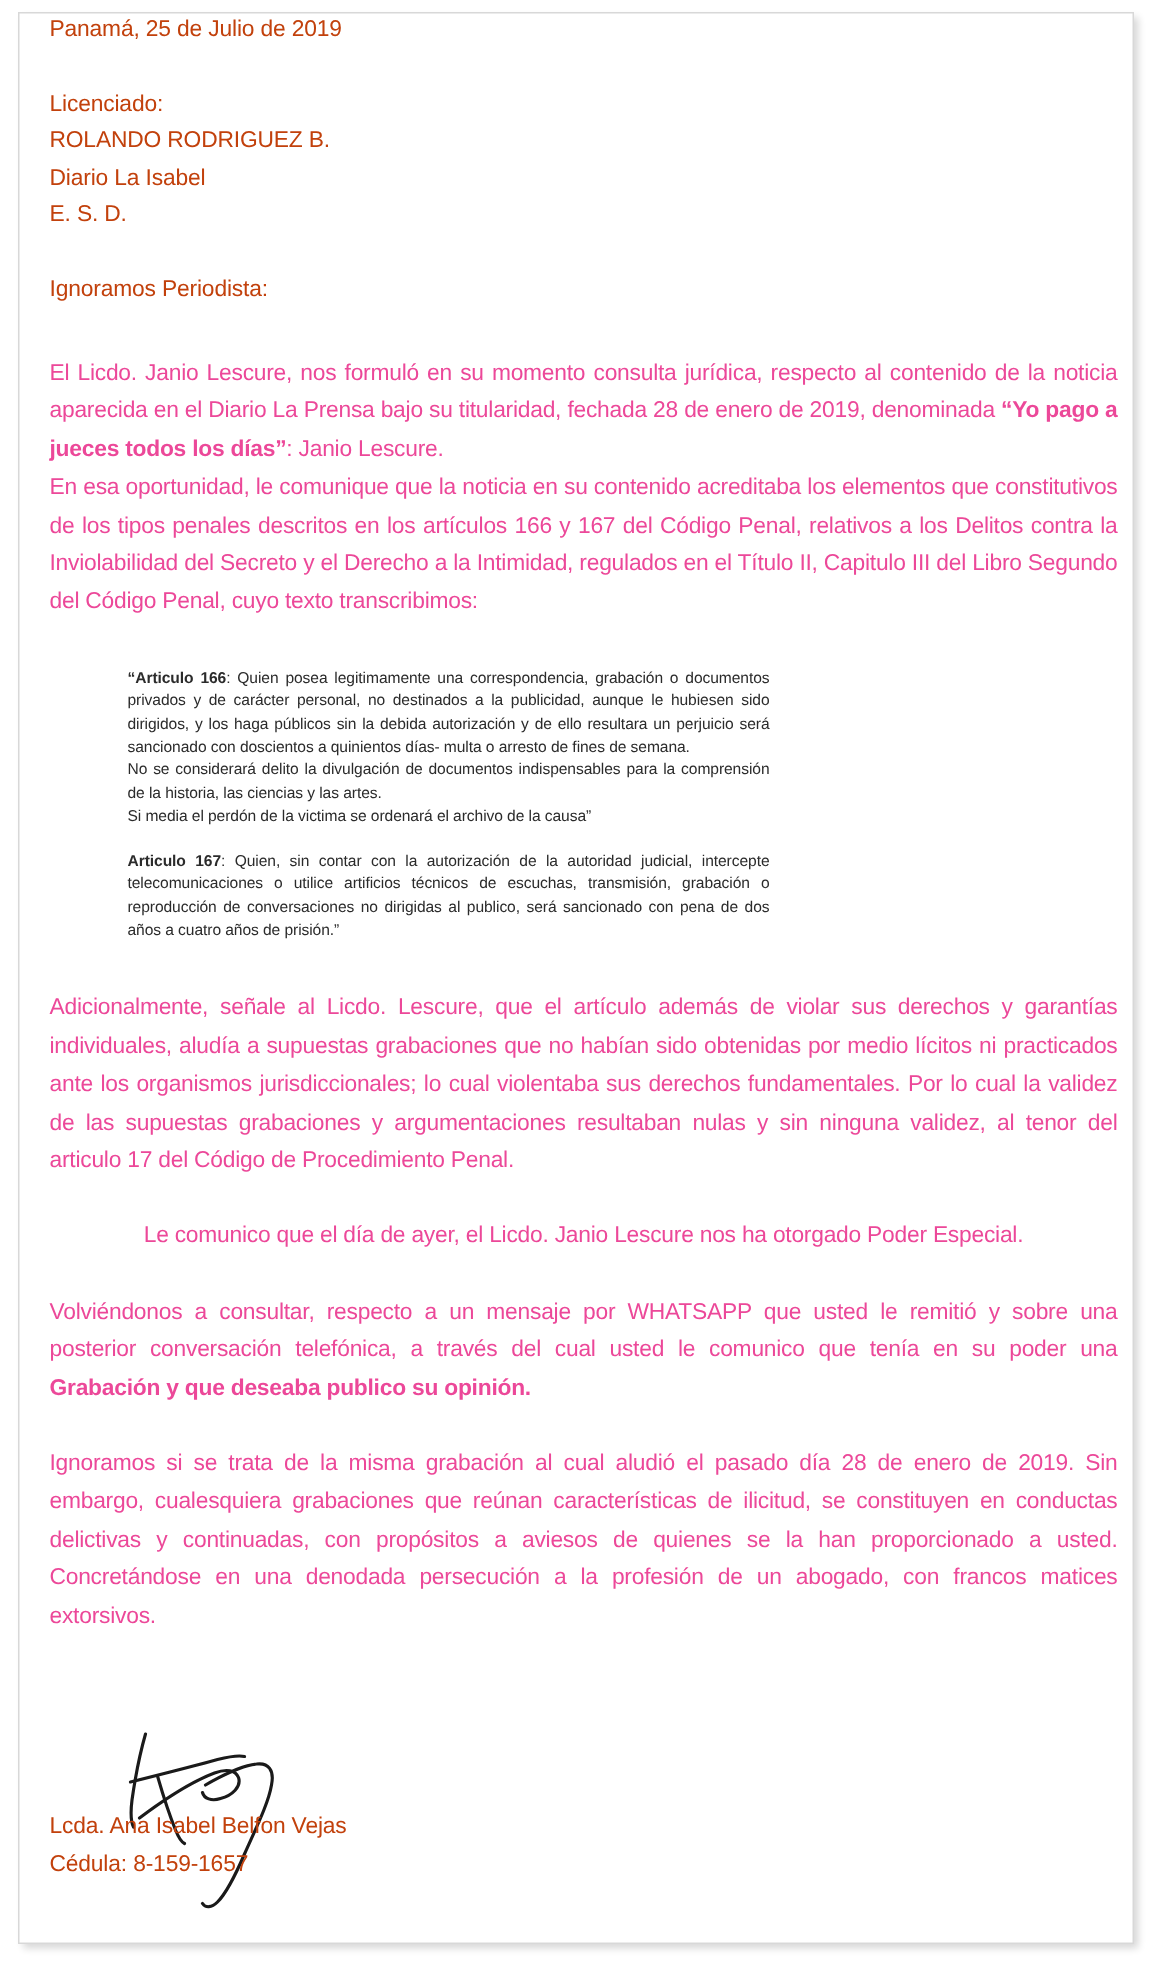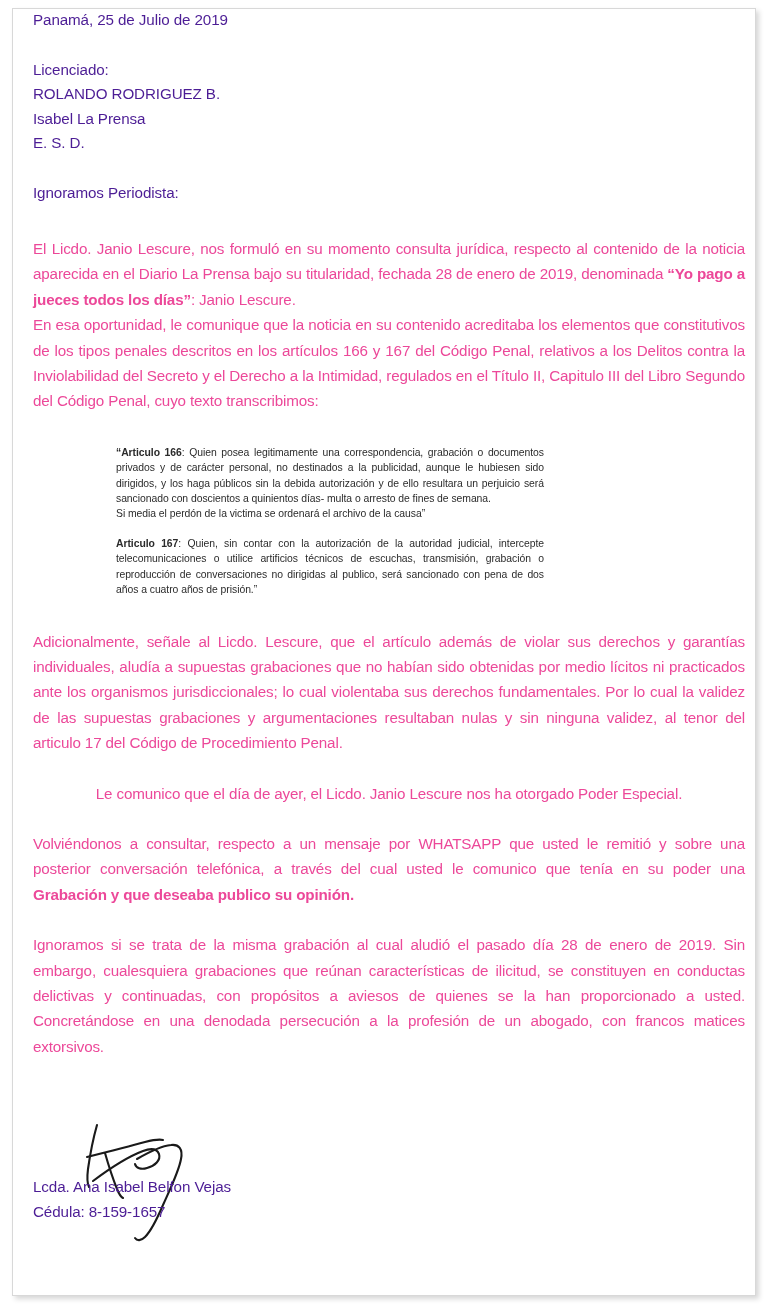--- a/index.html
+++ b/index.html
@@ -29,21 +29,21 @@
   .doc {
     position: absolute;
     left: 33px;
     top: 8px;
     width: 712px;
     box-sizing: border-box;
   }
 
   .line {
     font-size: 15.2px;
-    color: #4c1d95;
+    color: #c2410c;
     line-height: 25px;
     letter-spacing: -0.1px;
   }
 
   .para {
     font-size: 15.2px;
     color: #ec4899;
     line-height: 25.4px;
     text-align: justify;
     letter-spacing: -0.15px;
@@ -54,21 +54,21 @@
   .para.noj { text-align: center; }
 
   b, .bold { font-weight: bold; }
 
   .spacer-sm { height: 14px; }
   .spacer-md { height: 25px; }
   .spacer-lg { height: 31px; }
 
   
   .quote-block {
-    margin-left: 83px;
+    margin-left: 52px;
     width: 428px;
     font-size: 10.4px;
     line-height: 15.4px;
     color: #2b2b2b;
     text-align: justify;
     letter-spacing: -0.05px;
   }
   .quote-block p { margin: 0; }
   .quote-gap { height: 14px; }
 
@@ -97,37 +97,38 @@
 <div class="page-shadow"></div>
 
 <div class="doc">
 
   <div class="line header-line">Panamá, 25 de Julio de 2019</div>
 
   <div class="spacer-md"></div>
 
   <div class="line header-line">Licenciado:</div>
   <div class="line header-line">ROLANDO RODRIGUEZ B.</div>
-  <div class="line header-line">Isabel La Prensa</div>
+  <div class="line header-line">Diario La Isabel</div>
   <div class="line header-line">E.  S.   D.</div>
 
   <div class="spacer-md"></div>
 
   <div class="line header-line">Ignoramos Periodista:</div>
 
   <div class="spacer-lg"></div>
 
   <p class="para"><span>El Licdo. Janio Lescure, nos formuló en su momento consulta jurídica, respecto al contenido de la noticia aparecida en el Diario La Prensa bajo su titularidad, fechada 28 de enero de 2019, denominada </span><b>“Yo pago a jueces todos los días”</b><span>: Janio Lescure.</span></p>
 
   <p class="para"> En esa oportunidad, le comunique que la noticia en su contenido acreditaba los elementos que constitutivos de los tipos penales descritos en los artículos 166 y 167 del Código Penal, relativos a los Delitos contra la Inviolabilidad del Secreto y el Derecho a la Intimidad, regulados en el Título II, Capitulo III del Libro Segundo del Código Penal, cuyo texto transcribimos:</p>
 
   <div class="spacer-lg"></div>
 
   <div class="quote-block">
     <p><b>“Articulo 166</b><span>: Quien posea legitimamente una correspondencia, grabación o documentos privados y de carácter personal, no destinados a la publicidad, aunque le hubiesen sido dirigidos, y los haga públicos sin la debida autorización y de ello resultara un perjuicio será sancionado con doscientos a quinientos días- multa o arresto de fines de semana.</span></p>
+    <p>No se considerará delito la divulgación de documentos indispensables para la comprensión de la historia, las ciencias y las artes.</p>
     <p>Si media el perdón de la victima se ordenará el archivo de la causa”</p>
     <div class="quote-gap"></div>
     <p><b>Articulo 167</b><span>:  Quien, sin contar con la autorización de la autoridad judicial, intercepte telecomunicaciones o utilice artificios técnicos de escuchas, transmisión, grabación o reproducción de conversaciones no dirigidas al publico, será sancionado con pena de dos años a cuatro años de prisión.”</span></p>
   </div>
 
   <div class="spacer-lg"></div>
 
   <p class="para">Adicionalmente, señale al Licdo. Lescure, que el artículo además de violar sus derechos y garantías individuales, aludía a supuestas grabaciones que no habían sido obtenidas por medio lícitos ni practicados ante los organismos jurisdiccionales; lo cual violentaba sus derechos fundamentales. Por lo cual la validez de las supuestas grabaciones y argumentaciones resultaban nulas y sin ninguna validez, al tenor del articulo 17 del Código de Procedimiento Penal.</p>
 
   <div class="spacer-md"></div>

